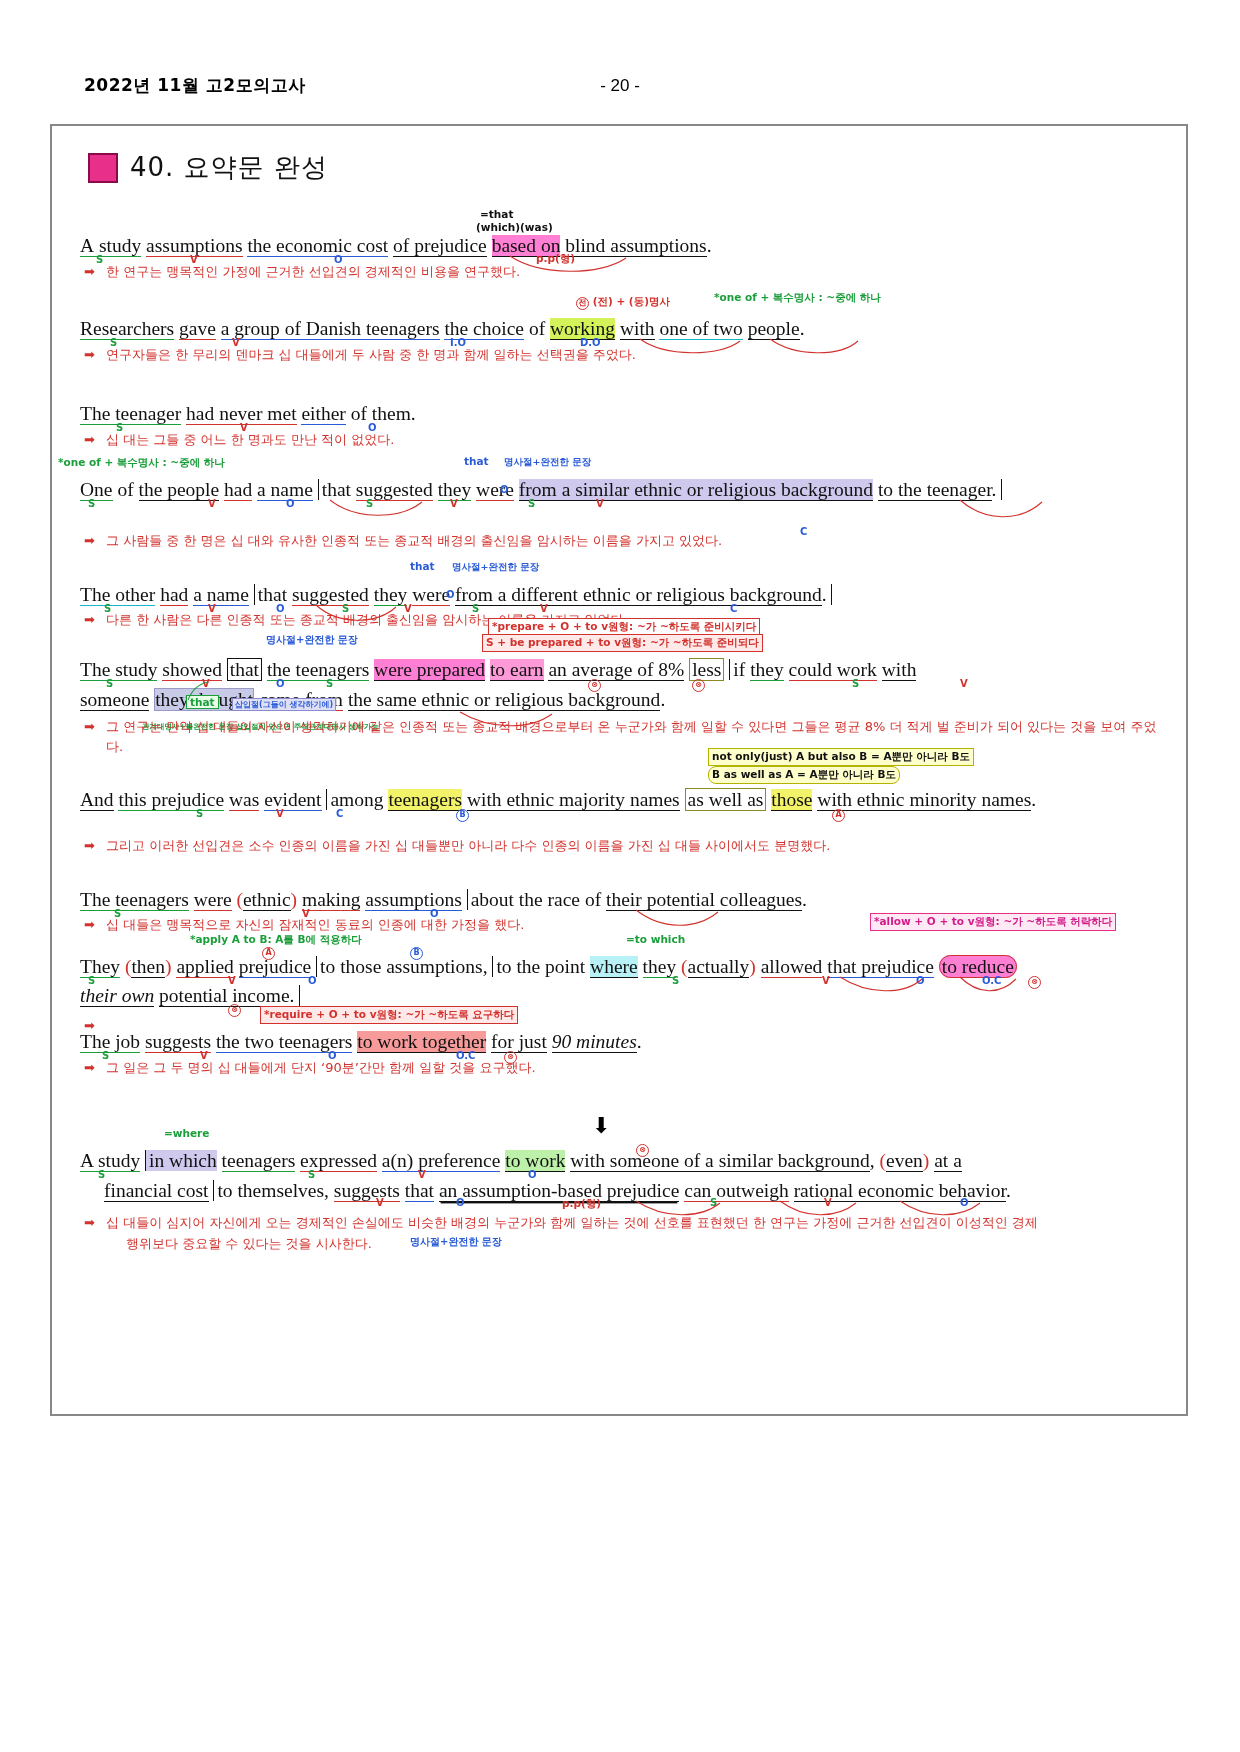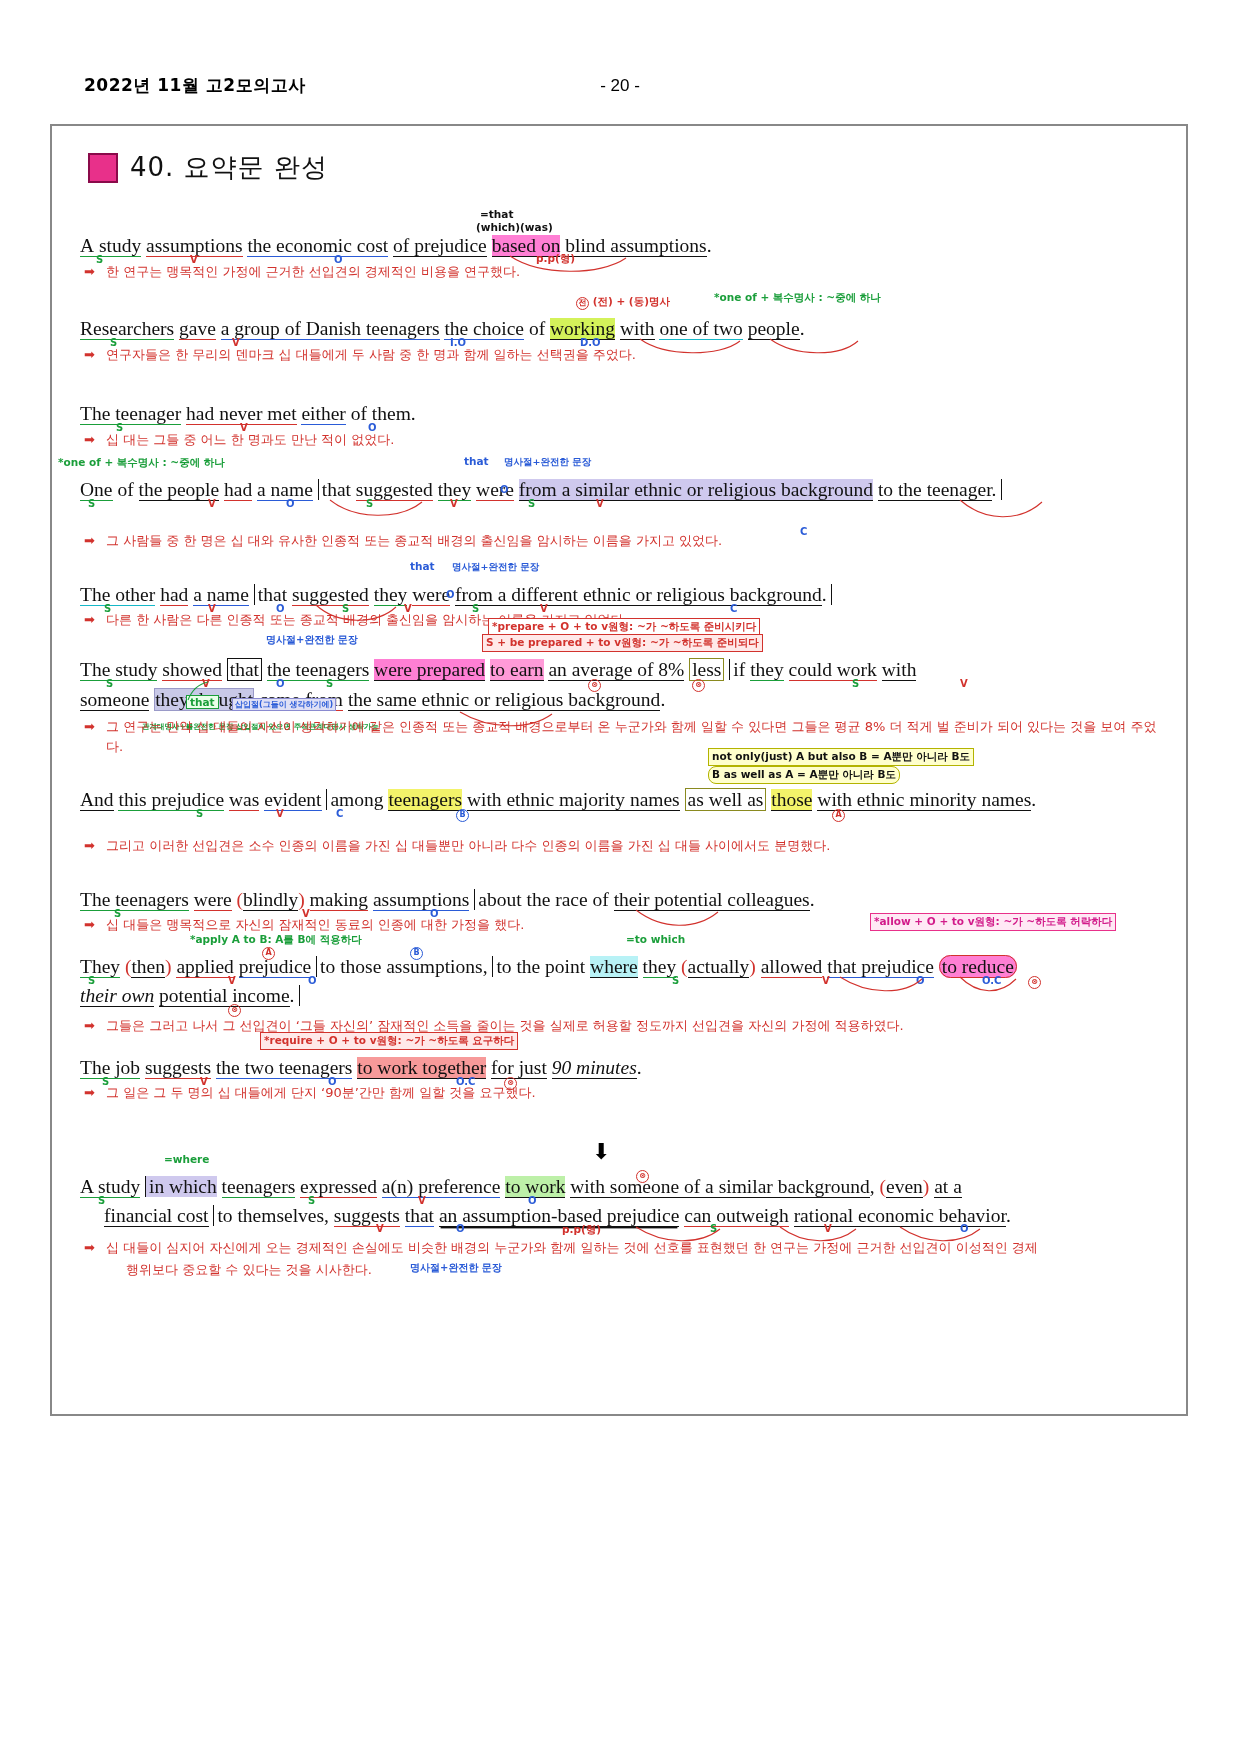--- a/index.html
+++ b/index.html
@@ -249,21 +249,21 @@
       <div class="lbl lbl-g" style="left:116px; top:22px;">S</div>
       <div class="lbl lbl-r" style="left:196px; top:22px;">V</div>
       <div class="lbl lbl-b" style="left:256px; top:22px;">C</div>
       <div class="lbl" style="left:376px; top:22px;"><span class="circ circ-b">B</span></div>
       <div class="lbl" style="left:752px; top:22px;"><span class="circ">A</span></div>
       <div class="kor" style="margin-top:22px;"><span class="arrow">➡</span><span>그리고 이러한 선입견은 소수 인종의 이름을 가진 십 대들뿐만 아니라 다수 인종의 이름을 가진 십 대들 사이에서도 분명했다.</span></div>
     </div>
 
     <div class="blk" style="margin-top:30px;">
       <div class="eng">
-        <span class="u-grn">The teenagers</span> <span class="u-red">were</span> <span class="paren">(</span><span class="u-blk">blindly</span><span class="paren">)</span> <span class="u-red">making</span> <span class="u-blu">assumptions</span> <span class="brk-l">about the race</span> of <span class="u-blk">their potential colleagues</span>.
+        <span class="u-grn">The teenagers</span> <span class="u-red">were</span> <span class="paren">(</span><span class="u-blk">ethnic</span><span class="paren">)</span> <span class="u-red">making</span> <span class="u-blu">assumptions</span> <span class="brk-l">about the race</span> of <span class="u-blk">their potential colleagues</span>.
       </div>
       <div class="lbl lbl-g" style="left:34px; top:22px;">S</div>
       <div class="lbl lbl-r" style="left:222px; top:22px;">V</div>
       <div class="lbl lbl-b" style="left:350px; top:22px;">O</div>
       <svg class="curve" style="left:0; top:0; width:1080px; height:50px;">
         <path d="M556,24 C582,44 616,44 638,26" stroke="#d2322d" fill="none" stroke-width="1.1"></path>
       </svg>
       <div class="kor"><span class="arrow">➡</span><span>십 대들은 맹목적으로 자신의 잠재적인 동료의 인종에 대한 가정을 했다.</span></div>
     </div>
 
@@ -285,21 +285,21 @@
       <div class="lbl lbl-b" style="left:836px; top:22px;">O</div>
       <div class="lbl lbl-b" style="left:902px; top:22px;">O.C</div>
       <div class="lbl" style="left:182px; top:-7px;"><span class="circ">A</span></div>
       <div class="lbl" style="left:330px; top:-7px;"><span class="circ circ-b">B</span></div>
       <div class="lbl" style="left:948px; top:22px;"><span class="circ">⊗</span></div>
       <div class="lbl" style="left:148px; top:50px;"><span class="circ">⊗</span></div>
       <svg class="curve" style="left:0; top:0; width:1080px; height:60px;">
         <path d="M760,24 C788,42 824,42 842,26" stroke="#d2322d" fill="none" stroke-width="1.1"></path>
         <path d="M880,24 C898,42 920,42 936,26" stroke="#d2322d" fill="none" stroke-width="1.1"></path>
       </svg>
-      <div class="kor" style="margin-top:6px;"><span class="arrow">➡</span><span>그들은 그러고 나서 그 선입견이 ‘그들 자신의’ 잠재적인 소득을 줄이는 것을 실제로 허용할 정도까지 선입견을 자신의 가정에 적용하였다.</span></div>
+      <div class="kor" style="margin-top:6px;"><span class="arrow">➡</span></div>
     </div>
 
     <div class="blk" style="margin-top:18px;">
       <div class="note-box nb-red" style="left:180px; top:-22px; background:#ffe9e9;">*require + O + to v원형: ~가 ~하도록 요구하다</div>
       <div class="eng">
         <span class="u-grn">The job</span> <span class="u-red">suggests</span> <span class="u-blu">the two teenagers</span> <span class="hl-red u-blk">to work together</span> <span class="u-blk">for just</span> <span class="it u-blk">90 minutes</span>.
       </div>
       <div class="lbl lbl-g" style="left:22px; top:22px;">S</div>
       <div class="lbl lbl-r" style="left:120px; top:22px;">V</div>
       <div class="lbl lbl-b" style="left:248px; top:22px;">O</div>

